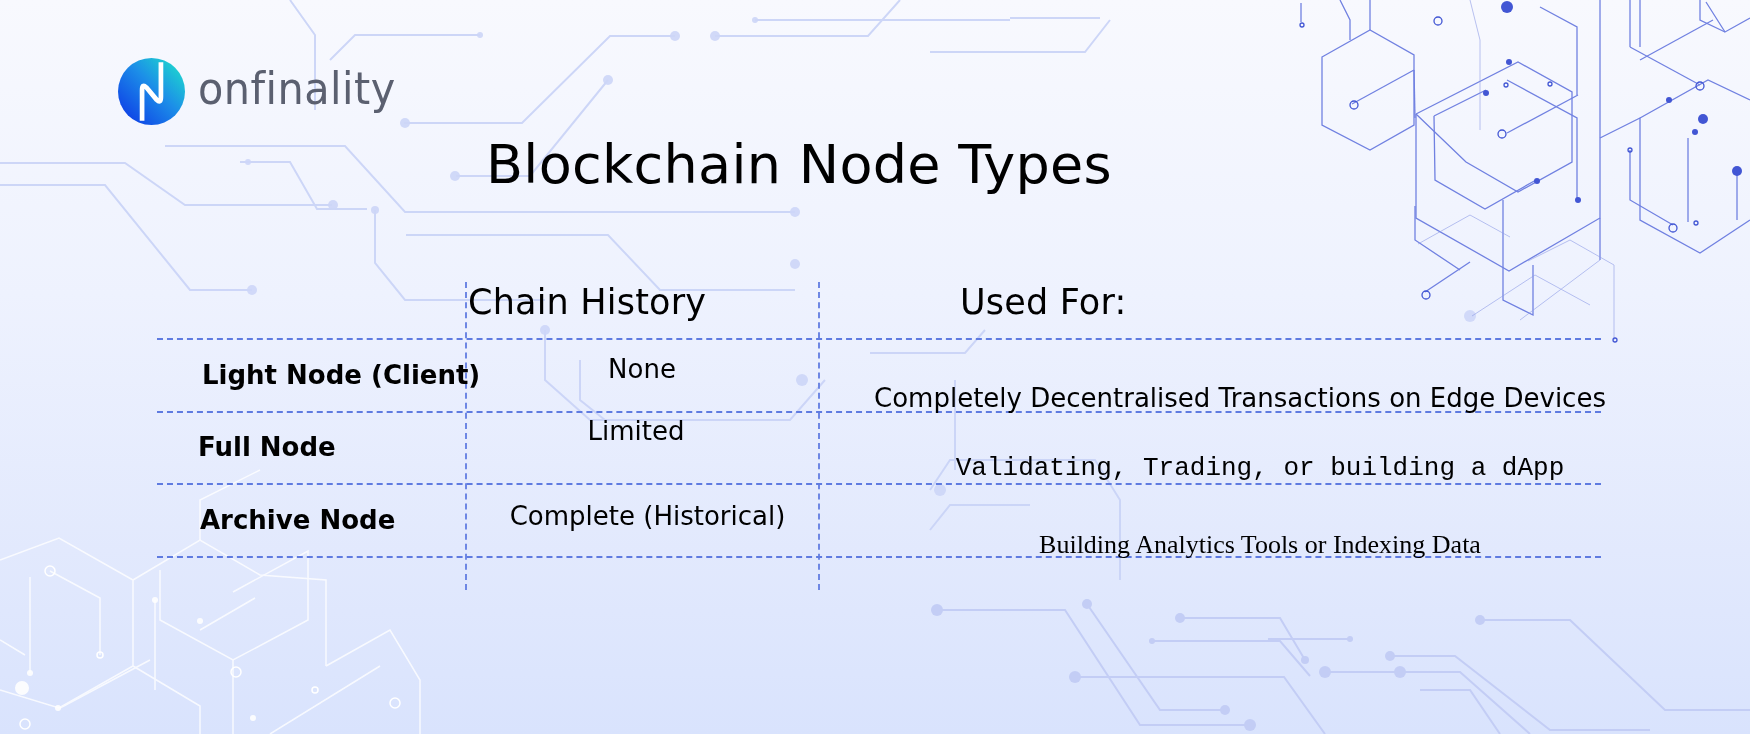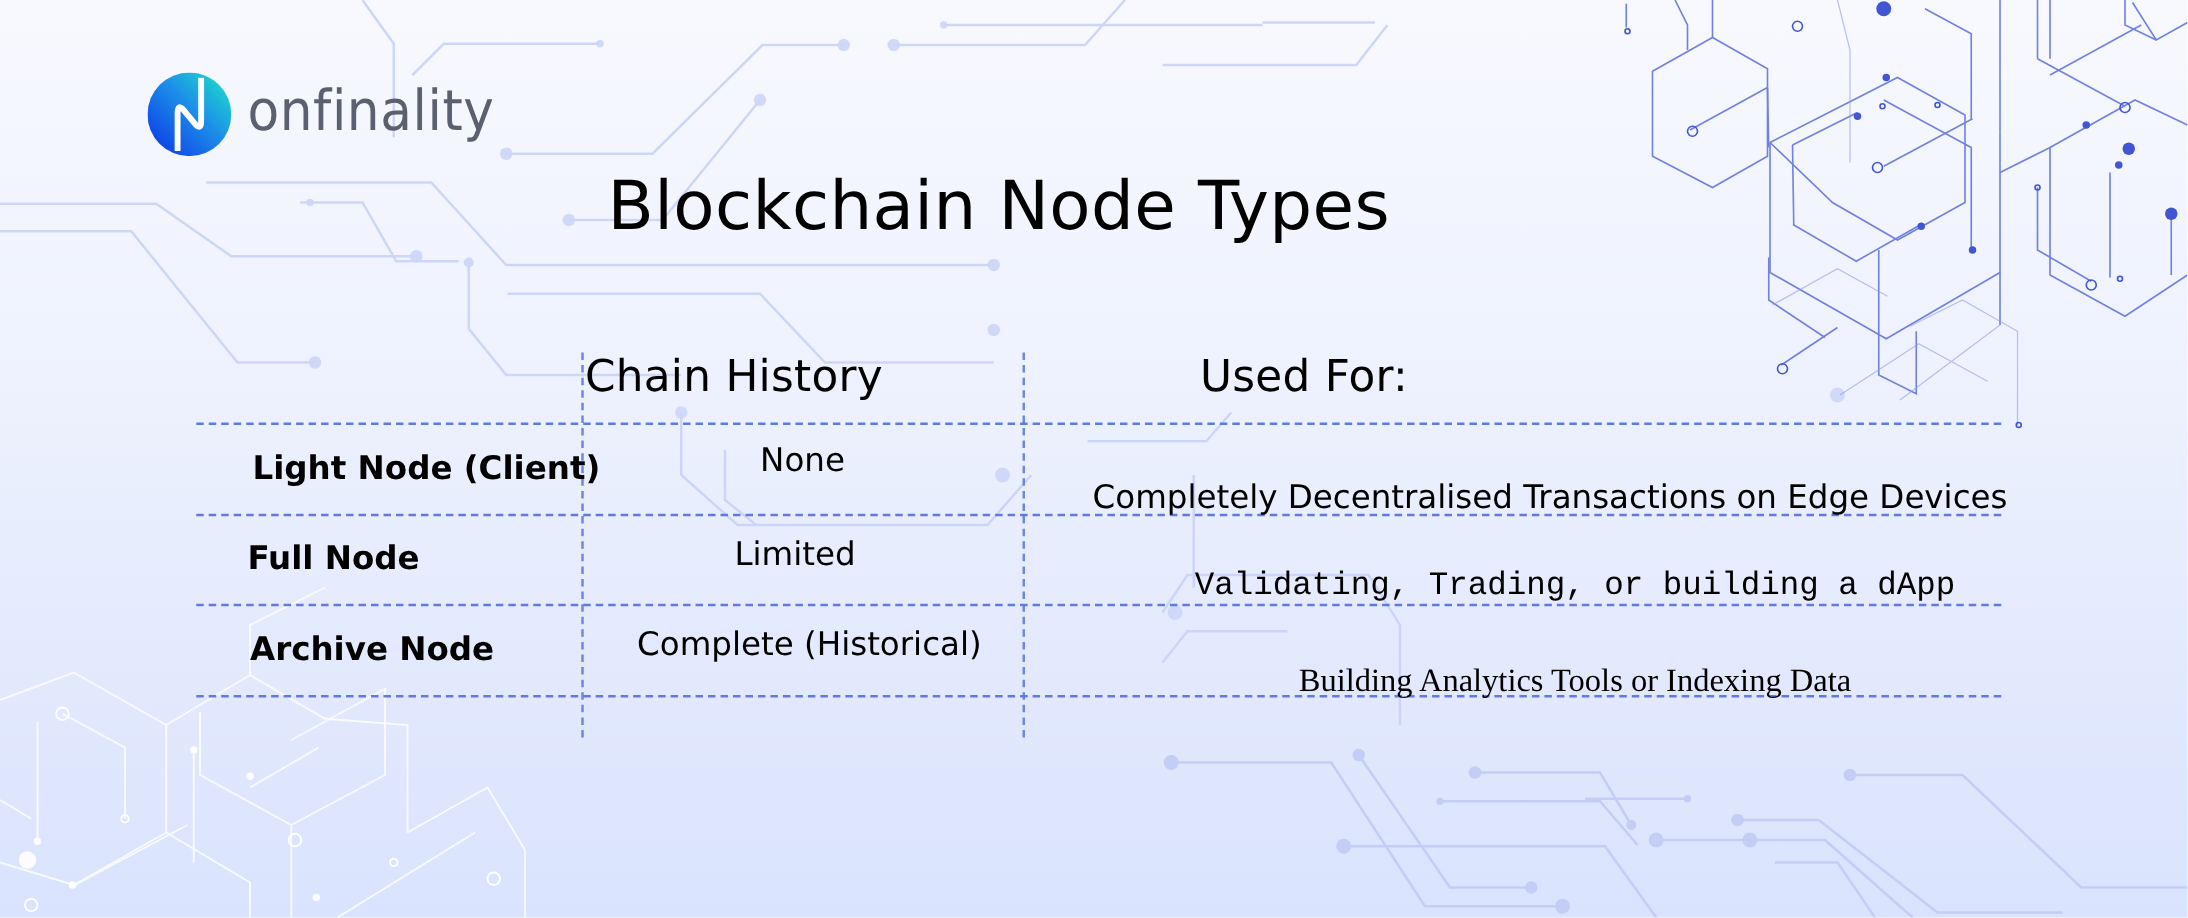--- a/index.html
+++ b/index.html
@@ -245,21 +245,21 @@
   <div class="hdr" style="left:960px; width:330px;">Used For:</div>
 
   <div>
     <div class="rowlabel" style="top:358px; left:168px;">Light Node (Client)</div>
     <div class="cell c-hist" style="top:352px; left:468px; width:348px;">None</div>
     <div class="cell c-use" style="top:358px;">Completely Decentralised Transactions on Edge Devices</div>
   </div>
 
   <div>
     <div class="rowlabel" style="top:430px;">Full Node</div>
-    <div class="cell c-hist" style="top:427px; left:462px; width:348px;">Limited</div>
+    <div class="cell c-hist" style="top:414px; left:462px; width:348px;">Limited</div>
     <div class="cell c-use" style="top:428px; left:850px;font-family:Liberation Mono, monospace;">Validating, Trading, or building a dApp</div>
   </div>
 
   <div>
     <div class="rowlabel" style="top:503px; left:166px;">Archive Node</div>
     <div class="cell c-hist" style="top:499px; left:470px; width:355px;">Complete (Historical)</div>
     <div class="cell c-use" style="top:505px; left:850px;font-family:Liberation Serif, serif;">Building Analytics Tools or Indexing Data</div>
   </div>
 </div>
 

